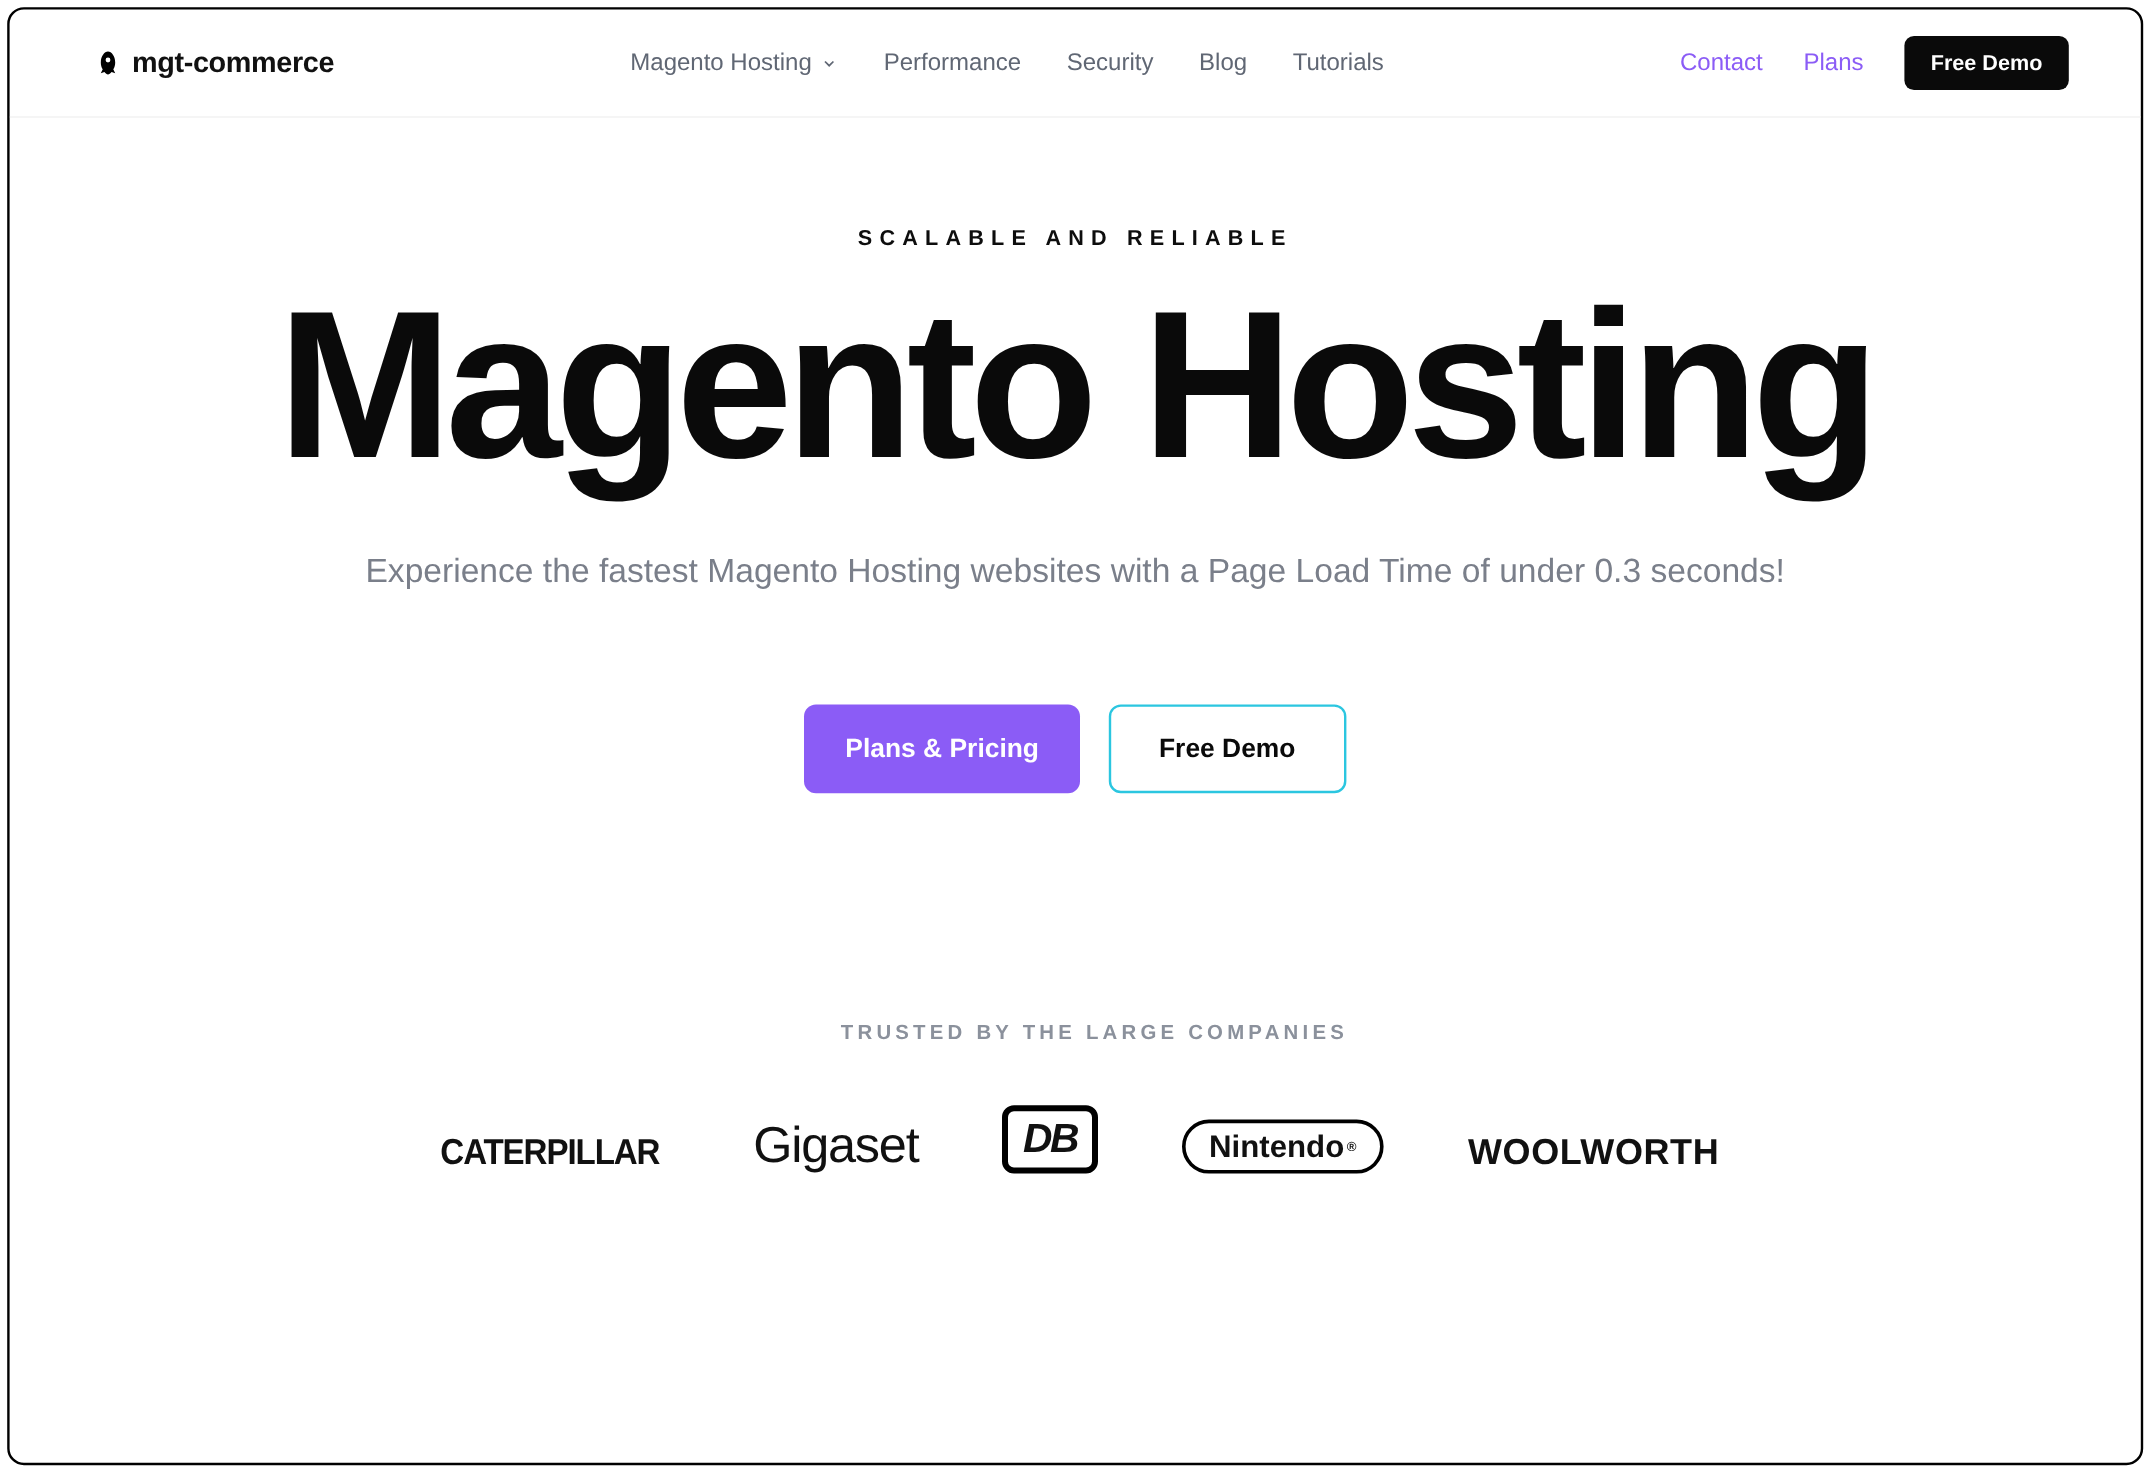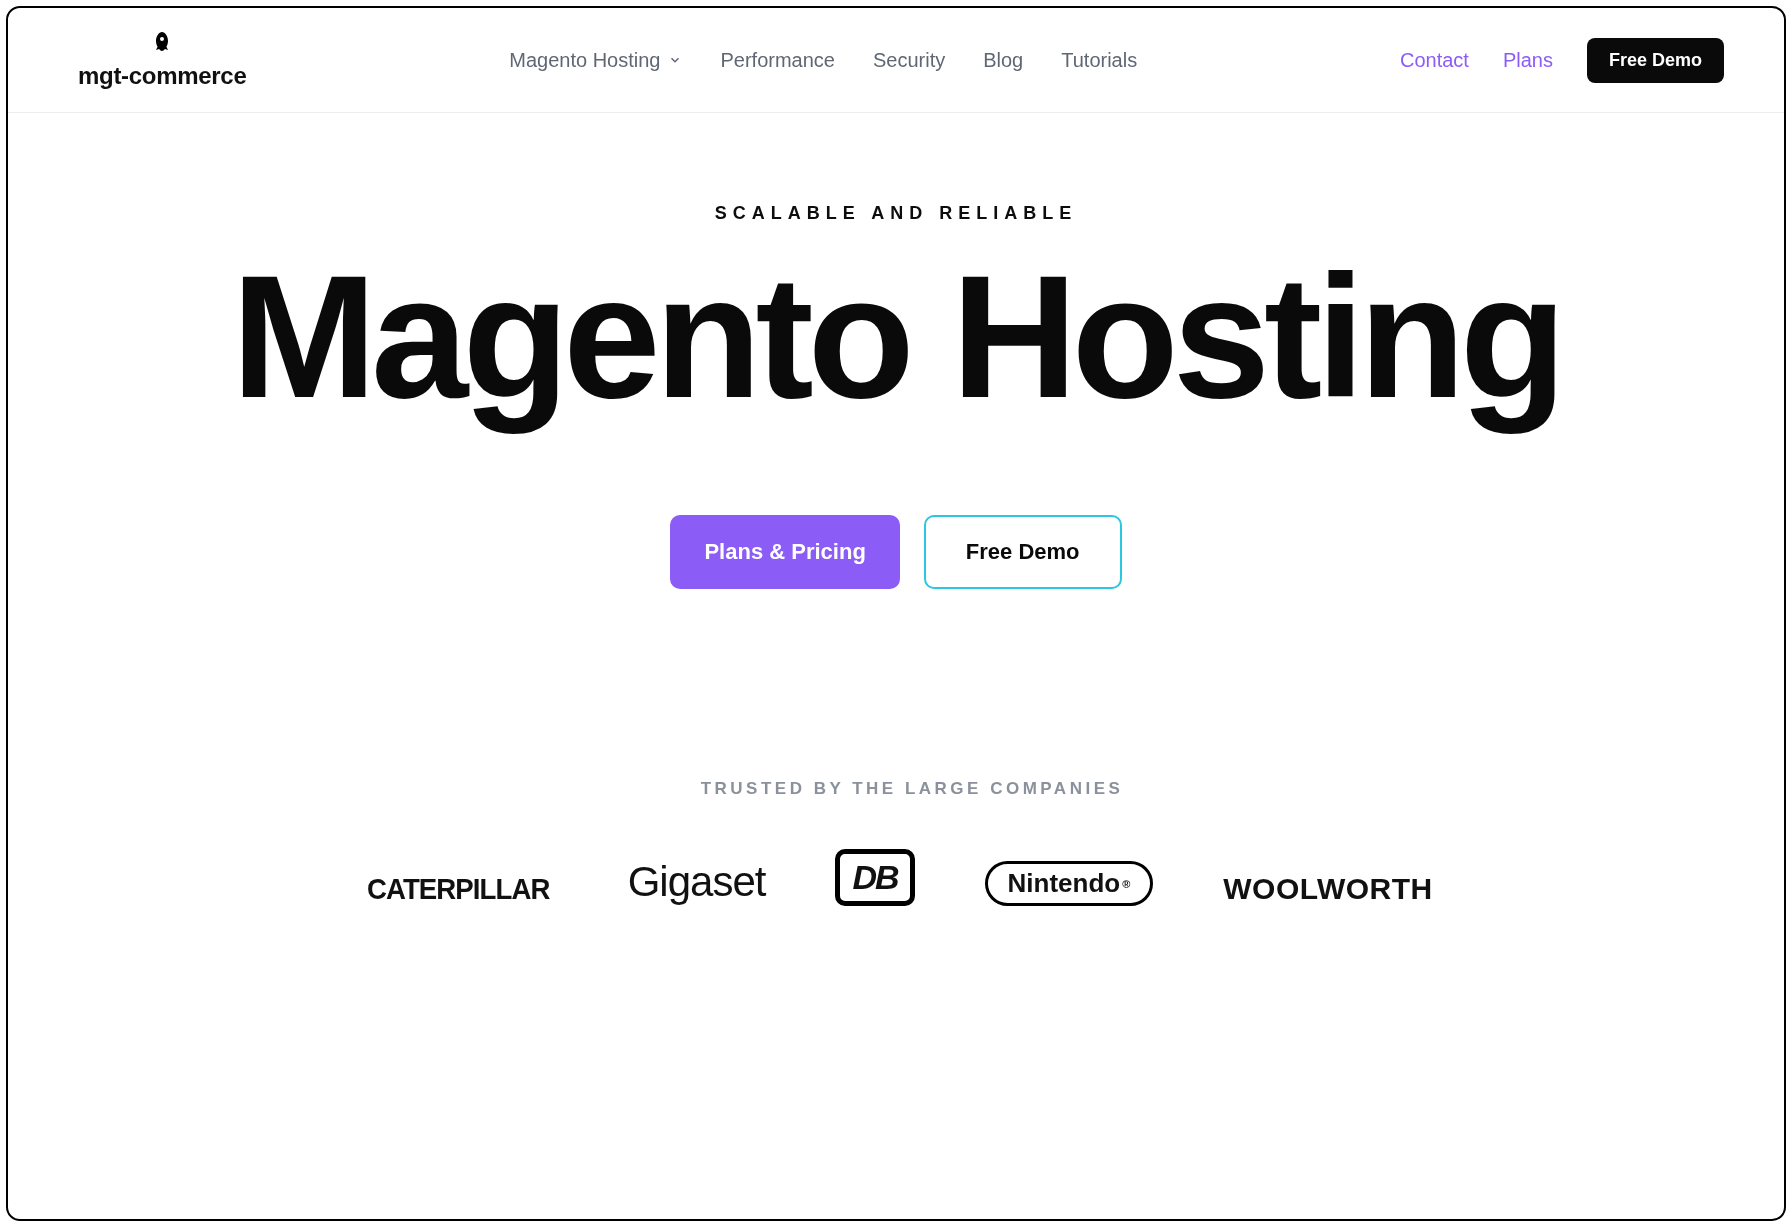--- a/index.html
+++ b/index.html
@@ -27,21 +27,20 @@
     padding: 22px 60px 22px 70px;
     border-bottom: 1px solid #eee;
   }
   .logo {
     display: flex;
     align-items: center;
     gap: 8px;
     font-weight: 800;
     font-size: 24px;
     letter-spacing: -0.3px;
-    flex-direction: column;
   }
   .logo svg { width: 24px; height: 24px; }
   .nav-center {
     display: flex;
     gap: 38px;
     align-items: center;
   }
   .nav-item {
     color: #606774;
     font-size: 20px;
@@ -242,20 +241,21 @@
       <div class="btn-demo-nav">Free Demo</div>
     </div>
   </nav>
 
   <section class="hero">
     <div class="glow"></div>
     <div class="eyebrow">SCALABLE AND RELIABLE</div>
     <h1 class="hero-title">
       <span class="hero-magento">Magento Hosting</span>
     </h1>
+    <p class="hero-sub">Experience the fastest Magento Hosting websites with a Page Load Time of under 0.3 seconds!</p>
     <div class="hero-cta">
       <button class="btn-primary">Plans &amp; Pricing</button>
       <button class="btn-secondary">Free Demo</button>
     </div>
 
     <div class="trusted">
       <div class="trusted-label">TRUSTED BY THE LARGE COMPANIES</div>
       <div class="logos">
         <span class="logo-cat">CATERPILLAR</span>
         <span class="logo-gigaset">Gigaset</span>

